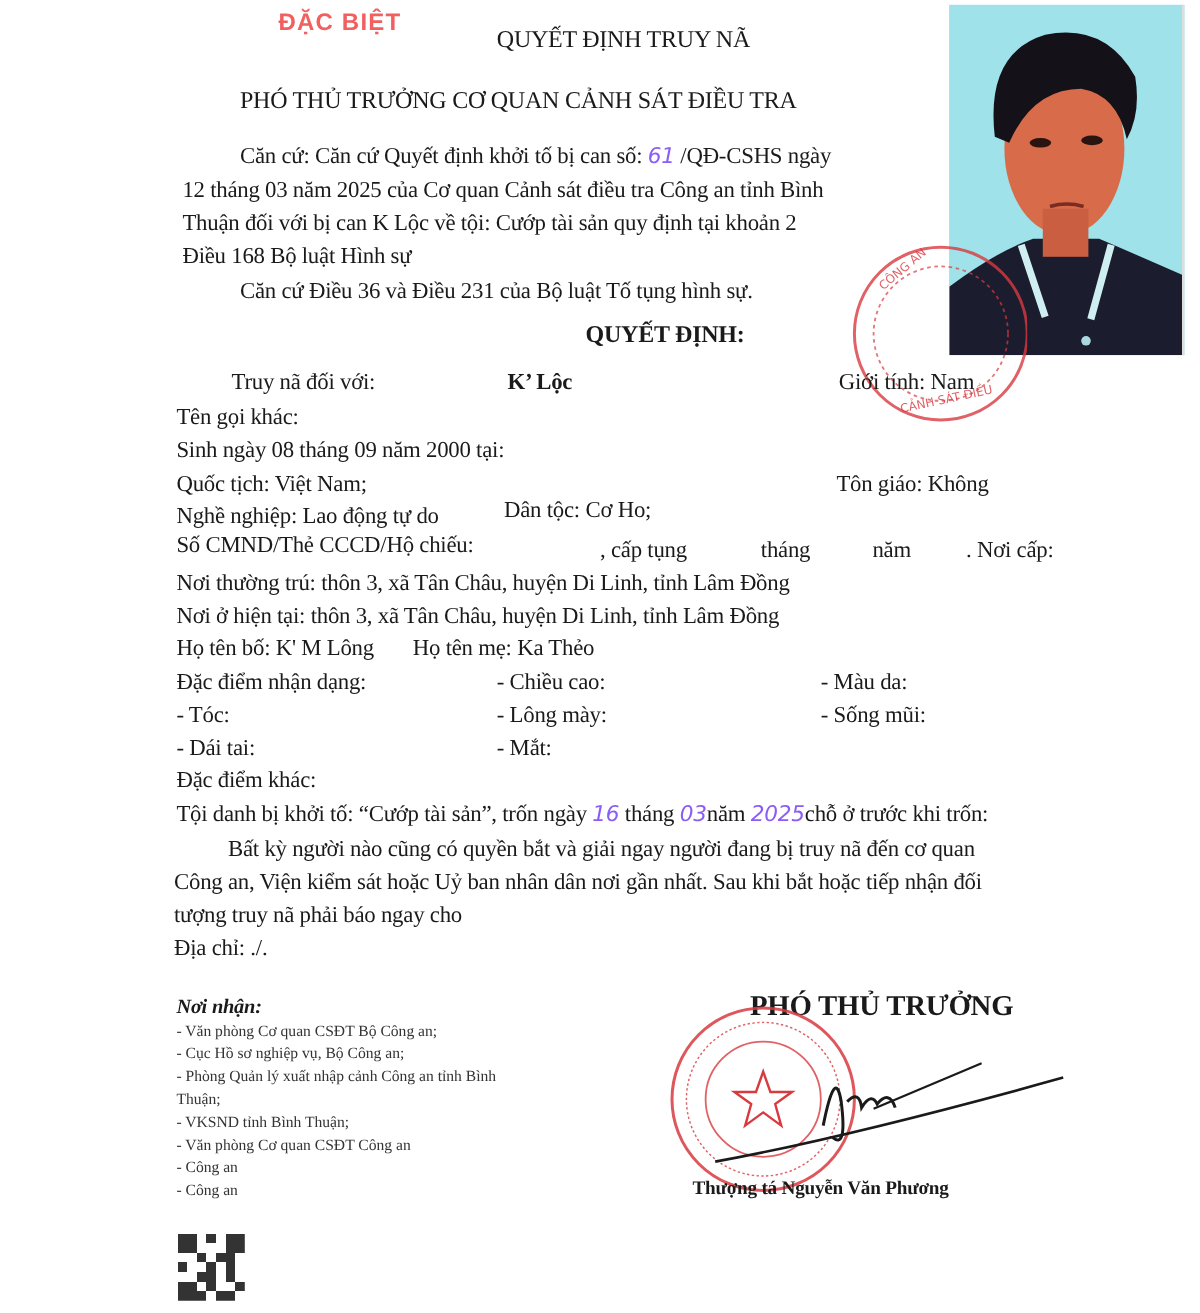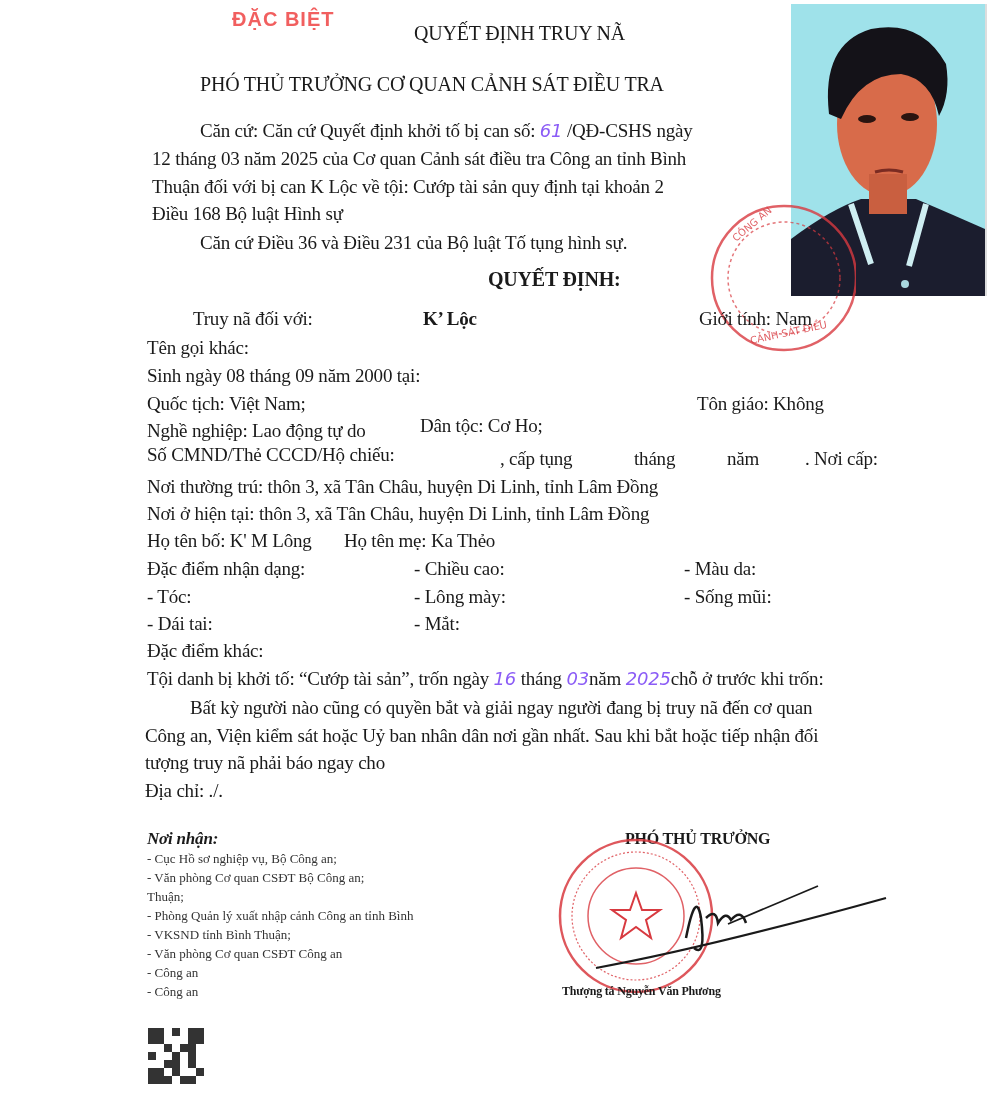--- a/index.html
+++ b/index.html
@@ -94,38 +94,38 @@
   <span class="hand">2025</span><span>chỗ ở trước khi trốn:</span>
 </div>
 
 <div class="abs t" style="left:190px;top:697px;">Bất kỳ người nào cũng có quyền bắt và giải ngay người đang bị truy nã đến cơ quan</div>
 <div class="abs t" style="left:145px;top:725px;">Công an, Viện kiểm sát hoặc Uỷ ban nhân dân nơi gần nhất. Sau khi bắt hoặc tiếp nhận đối</div>
 <div class="abs t" style="left:145px;top:752px;">tượng truy nã phải báo ngay cho</div>
 <div class="abs t" style="left:145px;top:780px;">Địa chỉ: ./.</div>
 
 <div class="abs t bold" style="left:147px;top:828px;font-style:italic;font-size:17px;">Nơi nhận:</div>
 <div class="abs small" style="left:147px;top:849px;">
+  <div>- Văn phòng Cơ quan CSĐT Bộ Công an;</div>
   <div>- Cục Hồ sơ nghiệp vụ, Bộ Công an;</div>
-  <div>- Văn phòng Cơ quan CSĐT Bộ Công an;</div>
+  <div>- Phòng Quản lý xuất nhập cảnh Công an tỉnh Bình</div>
   <div>Thuận;</div>
-  <div>- Phòng Quản lý xuất nhập cảnh Công an tỉnh Bình</div>
   <div>- VKSND tỉnh Bình Thuận;</div>
   <div>- Văn phòng Cơ quan CSĐT Công an</div>
   <div>- Công an</div>
   <div>- Công an</div>
 </div>
 
 <svg class="abs" style="left:148px;top:1028px;" width="56" height="56" viewBox="0 0 7 7" shape-rendering="crispEdges">
   <rect width="7" height="7" fill="#fff"></rect>
   <path fill="#333" d="M0 0h2v2H0zM5 0h2v2H5zM0 5h2v2H0zM3 0h1v1H3zM2 2h1v1H2zM4 2h2v1H4zM3 3h1v1H3zM0 3h1v1H0zM5 3h1v2H5zM2 4h2v1H2zM3 5h1v1H3zM4 6h2v1H4zM6 5h1v1H6zM2 6h1v1H2z"></path>
 </svg>
 
-<div class="abs t bold" style="left:625px;top:828px;font-size:16px;">PHÓ THỦ TRƯỞNG</div>
+<div class="abs t bold" style="left:625px;top:828px;font-size:24px;">PHÓ THỦ TRƯỞNG</div>
 <svg class="abs" style="left:556px;top:828px;" width="350" height="170" viewBox="0 0 350 170">
   <circle cx="80" cy="88" r="76" fill="none" stroke="#d83a40" stroke-width="2.5" opacity="0.85"></circle>
   <circle cx="80" cy="88" r="64" fill="none" stroke="#d83a40" stroke-width="1.2" stroke-dasharray="2 2" opacity="0.8"></circle>
   <circle cx="80" cy="88" r="48" fill="none" stroke="#d83a40" stroke-width="1.5" opacity="0.8"></circle>
   <polygon points="80,65 86,82 104,82 90,92 95,110 80,99 65,110 70,92 56,82 74,82" fill="none" stroke="#d83a40" stroke-width="2"></polygon>
   <path d="M40 140 Q150 120 330 70" stroke="#1a1a1a" stroke-width="2.2" fill="none"></path>
   <path d="M130 110 Q140 60 145 90 Q150 130 138 120 M150 90 Q160 80 162 95 Q170 82 175 92 Q185 80 190 95" stroke="#1a1a1a" stroke-width="2.5" fill="none"></path>
   <path d="M172 96 L262 58" stroke="#1a1a1a" stroke-width="1.8" fill="none"></path>
 </svg>
-<div class="abs t bold" style="left:562px;top:980px;font-size:12px;">Thượng tá Nguyễn Văn Phương</div>
+<div class="abs t bold" style="left:577px;top:980px;font-size:16px;">Thượng tá Nguyễn Văn Phương</div>
 
 </body></html>

